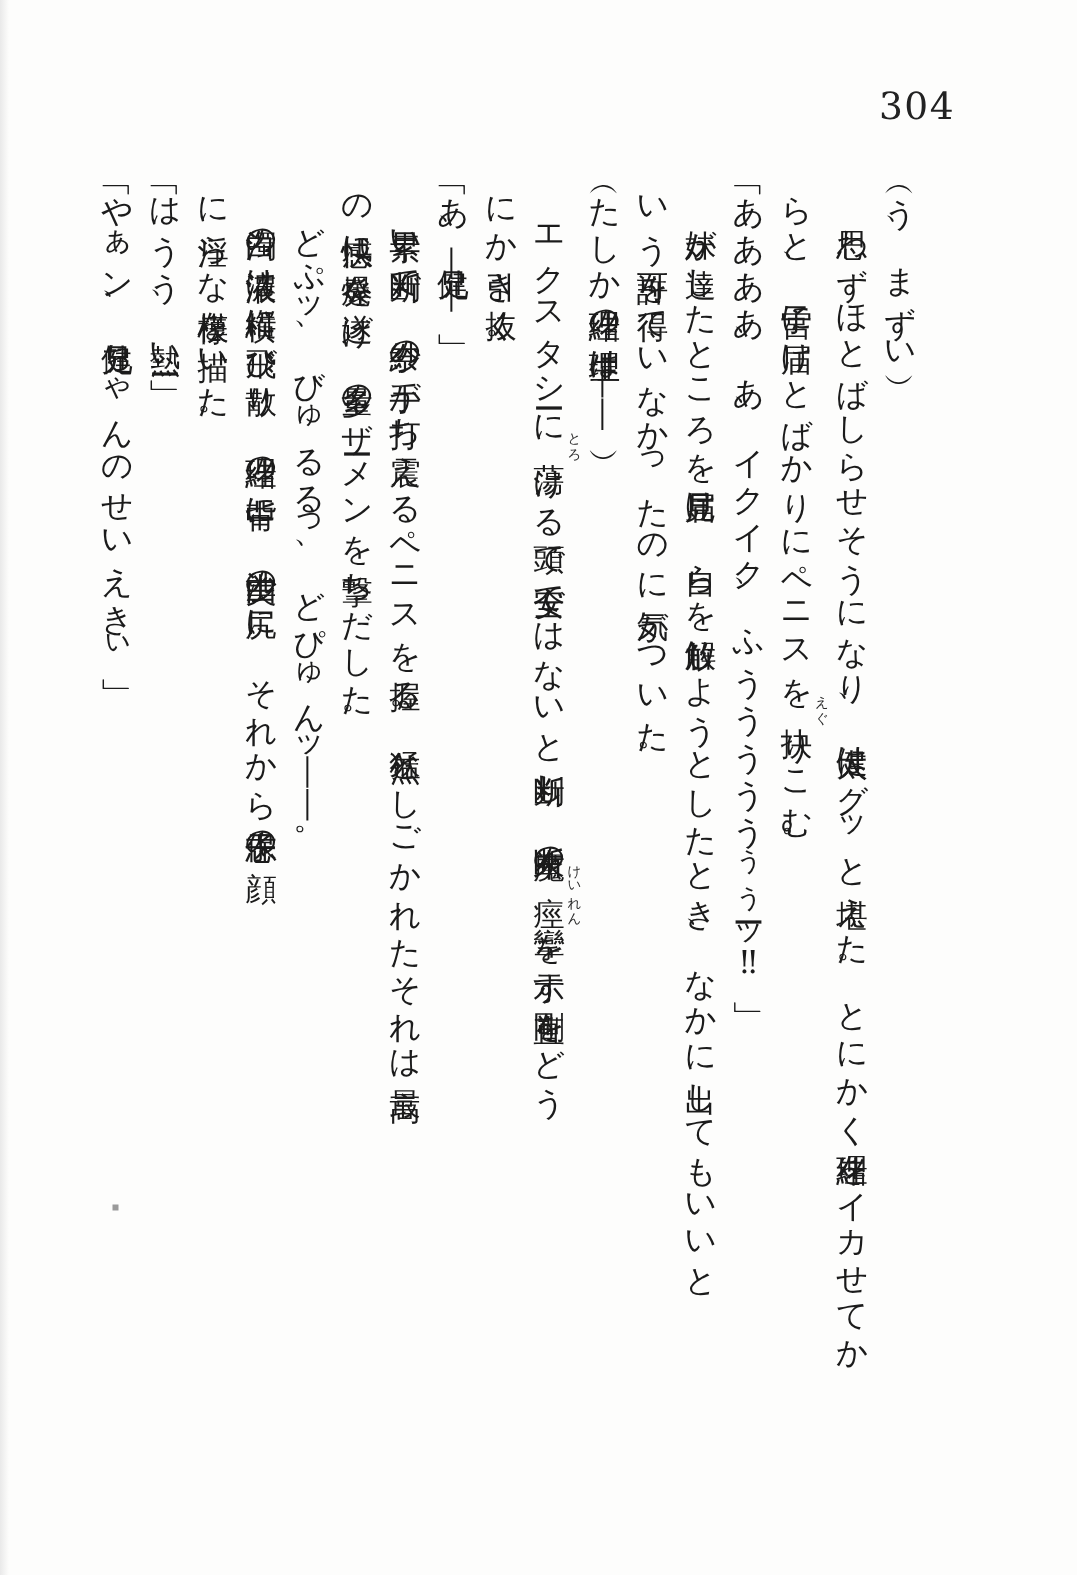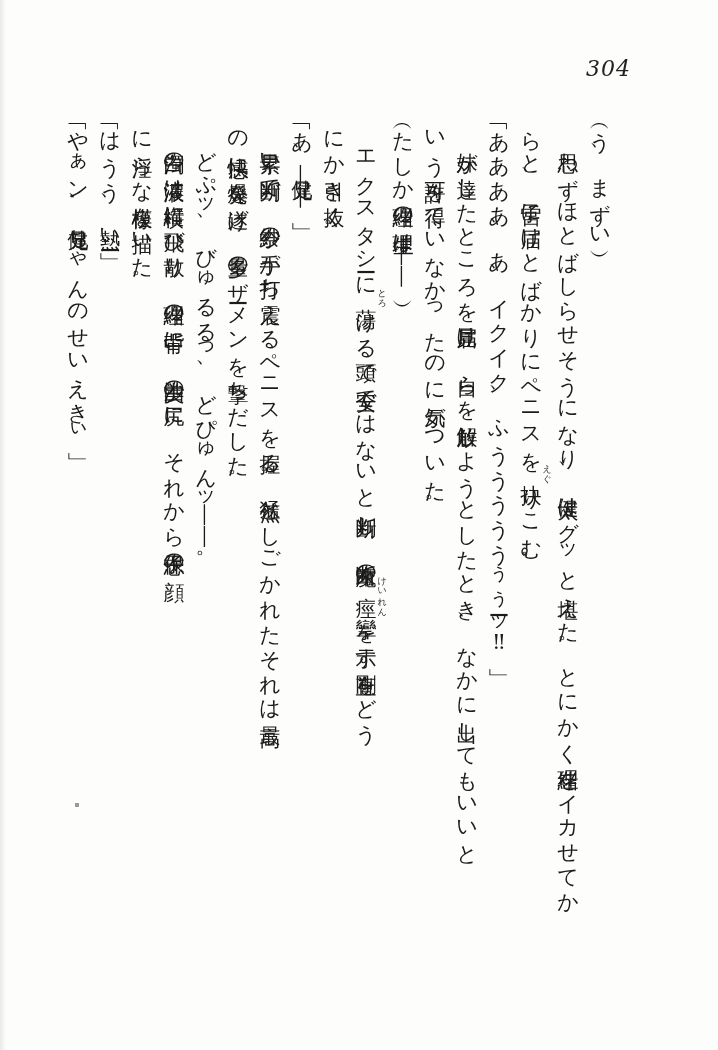--- a/index.html
+++ b/index.html
@@ -16,22 +16,21 @@
   }
   .page {
     position: absolute;
     inset: 0;
     background: linear-gradient(to right, #e9e9e9 0px, #fdfdfc 6px);
   }
   .page-number {
     position: absolute;
     top: 56px;
     left: 586px;
-    font-size: 22px;
-    font-style: italic;
+    font-size: 25px;
     color: #222;
     letter-spacing: 1px;
     font-family: "DejaVu Serif", serif;
   }
   .text-block {
     position: absolute;
     top: 116px;
     right: 102px;
     height: 846px;
     writing-mode: vertical-rl;

